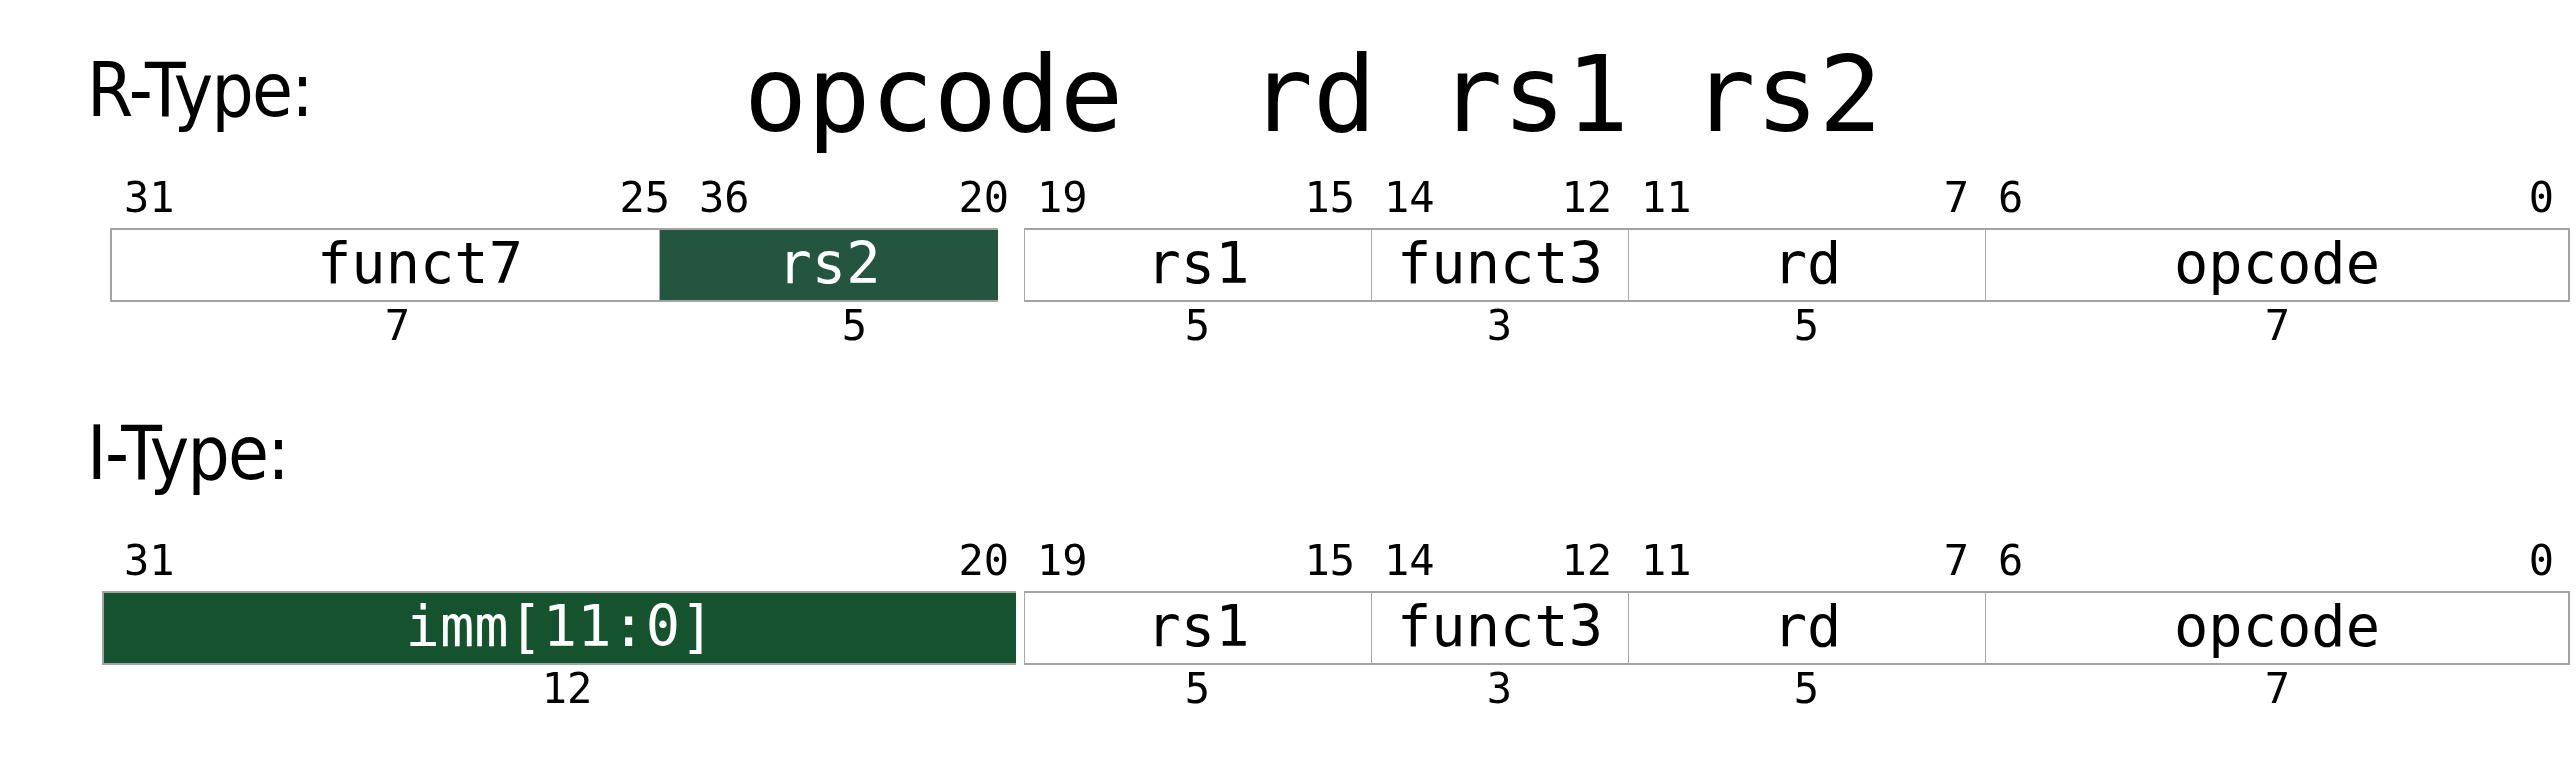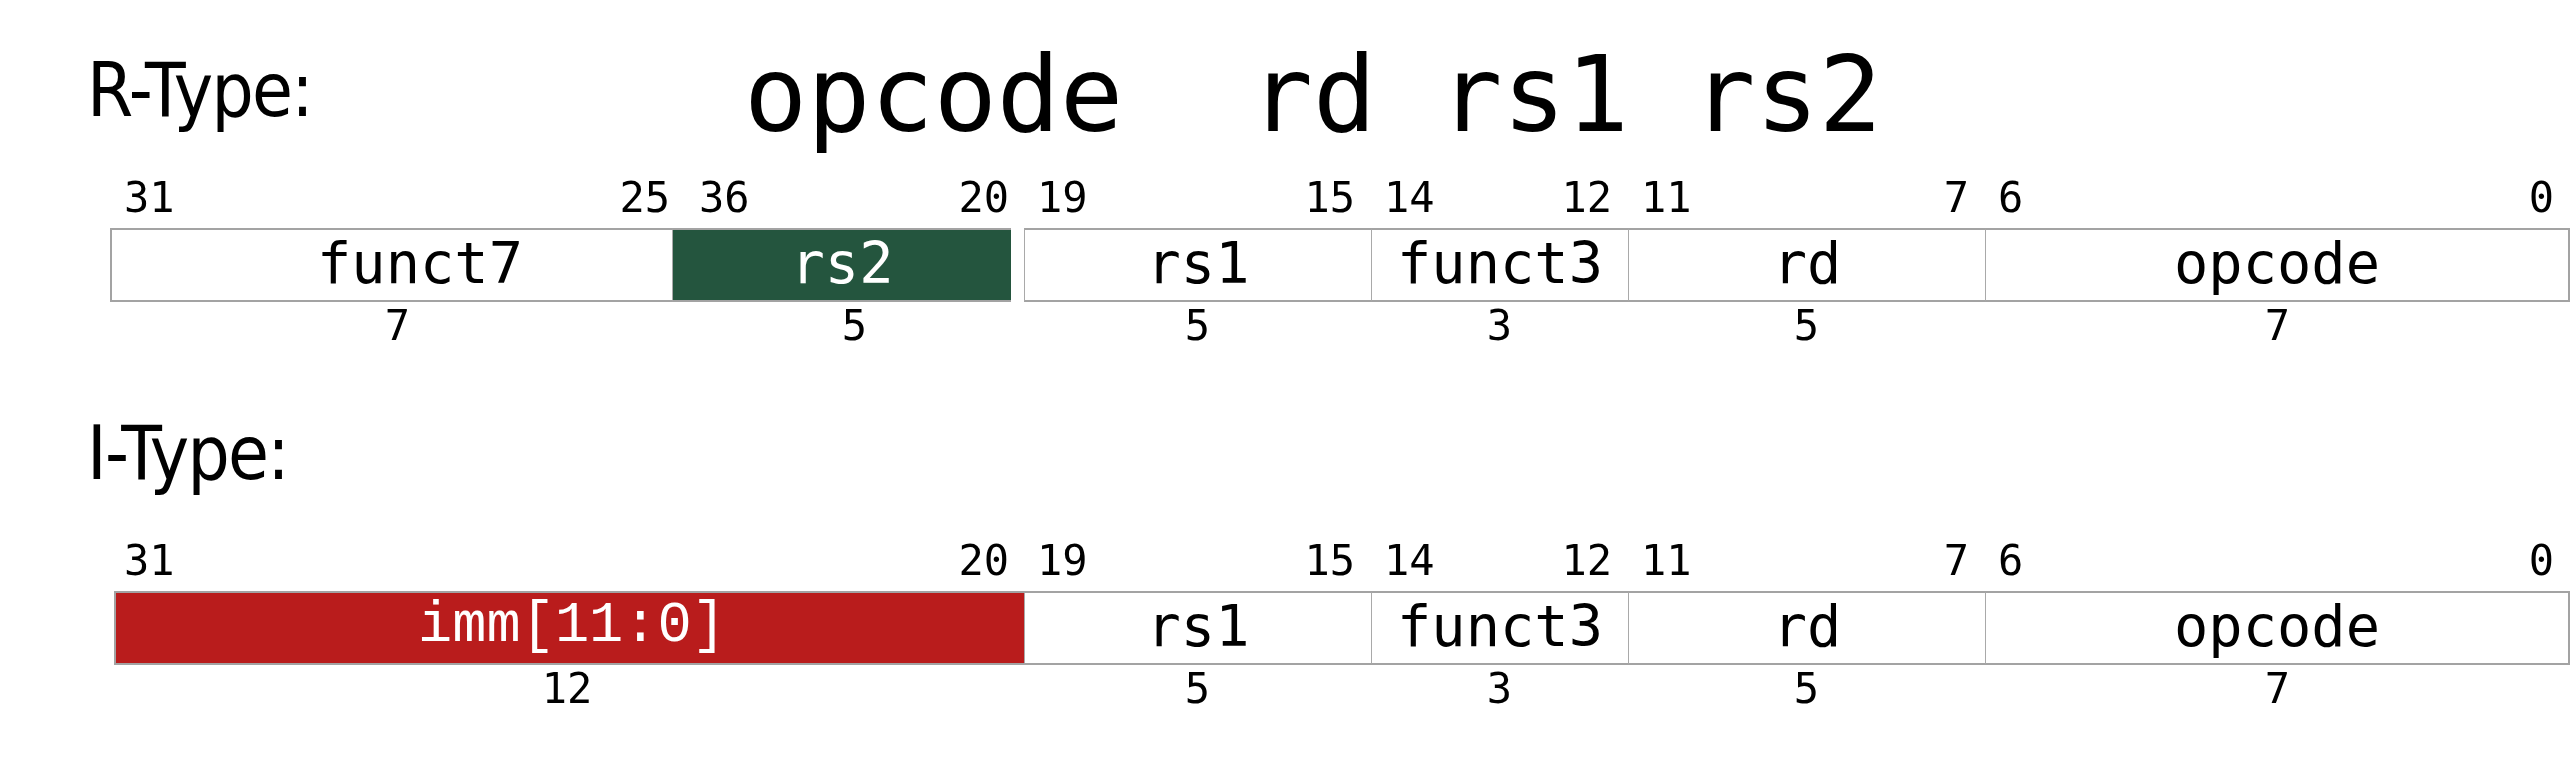--- a/index.html
+++ b/index.html
@@ -45,21 +45,21 @@
 <div class="row" style="top:0px;">
   <div class="type-title">R-Type:</div>
   <div class="syntax">opcode  rd rs1 rs2</div>
   <div class="bits">
       <div class="field-box first" style="left: 74px; width: 575px; padding-left: 43px;">
         <span class="fname">funct7</span>
       </div>
       <div class="bit-label" style="left: 88px;">31</div>
       <div class="bit-label" style="right: 1942px; text-align: right;">25</div>
       <div class="width-label" style="left: 74px; width: 575px;">7</div>
-      <div class="field-box divider" style="left: 636px; width: 339px; background: rgb(36, 85, 62); color: rgb(255, 255, 255);">
+      <div class="field-box divider" style="left: 623px; width: 339px; background: rgb(36, 85, 62); color: rgb(255, 255, 255);">
         <span class="fname">rs2</span>
       </div>
       <div class="bit-label" style="left: 663px;">36</div>
       <div class="bit-label" style="right: 1603px; text-align: right;">20</div>
       <div class="width-label" style="left: 649px; width: 339px;">5</div>
       <div class="field-box divider" style="left: 988px; width: 347px;">
         <span class="fname">rs1</span>
       </div>
       <div class="bit-label" style="left: 1001px;">19</div>
       <div class="bit-label" style="right: 1257px; text-align: right;">15</div>
@@ -81,21 +81,21 @@
       </div>
       <div class="bit-label" style="left: 1962px;">6</div>
       <div class="bit-label" style="right: 58px; text-align: right;">0</div>
       <div class="width-label" style="left: 1949px; width: 585px;">7</div>
     </div>
 </div>
 
 <div class="row" style="top:363px;">
   <div class="type-title">I-Type:</div>
   <div class="bits">
-      <div class="field-box first" style="left: 78px; width: 914px; background: #b91c1c; color: rgb(255, 255, 255); font-family: Liberation Mono, monospace;">
+      <div class="field-box first" style="left: 66px; width: 914px; background: #14532d; color: rgb(255, 255, 255);">
         <span class="fname">imm[11:0]</span>
       </div>
       <div class="bit-label" style="left: 88px;">31</div>
       <div class="bit-label" style="right: 1603px; text-align: right;">20</div>
       <div class="width-label" style="left: 74px; width: 914px;">12</div>
       <div class="field-box divider" style="left: 988px; width: 347px;">
         <span class="fname">rs1</span>
       </div>
       <div class="bit-label" style="left: 1001px;">19</div>
       <div class="bit-label" style="right: 1257px; text-align: right;">15</div>

